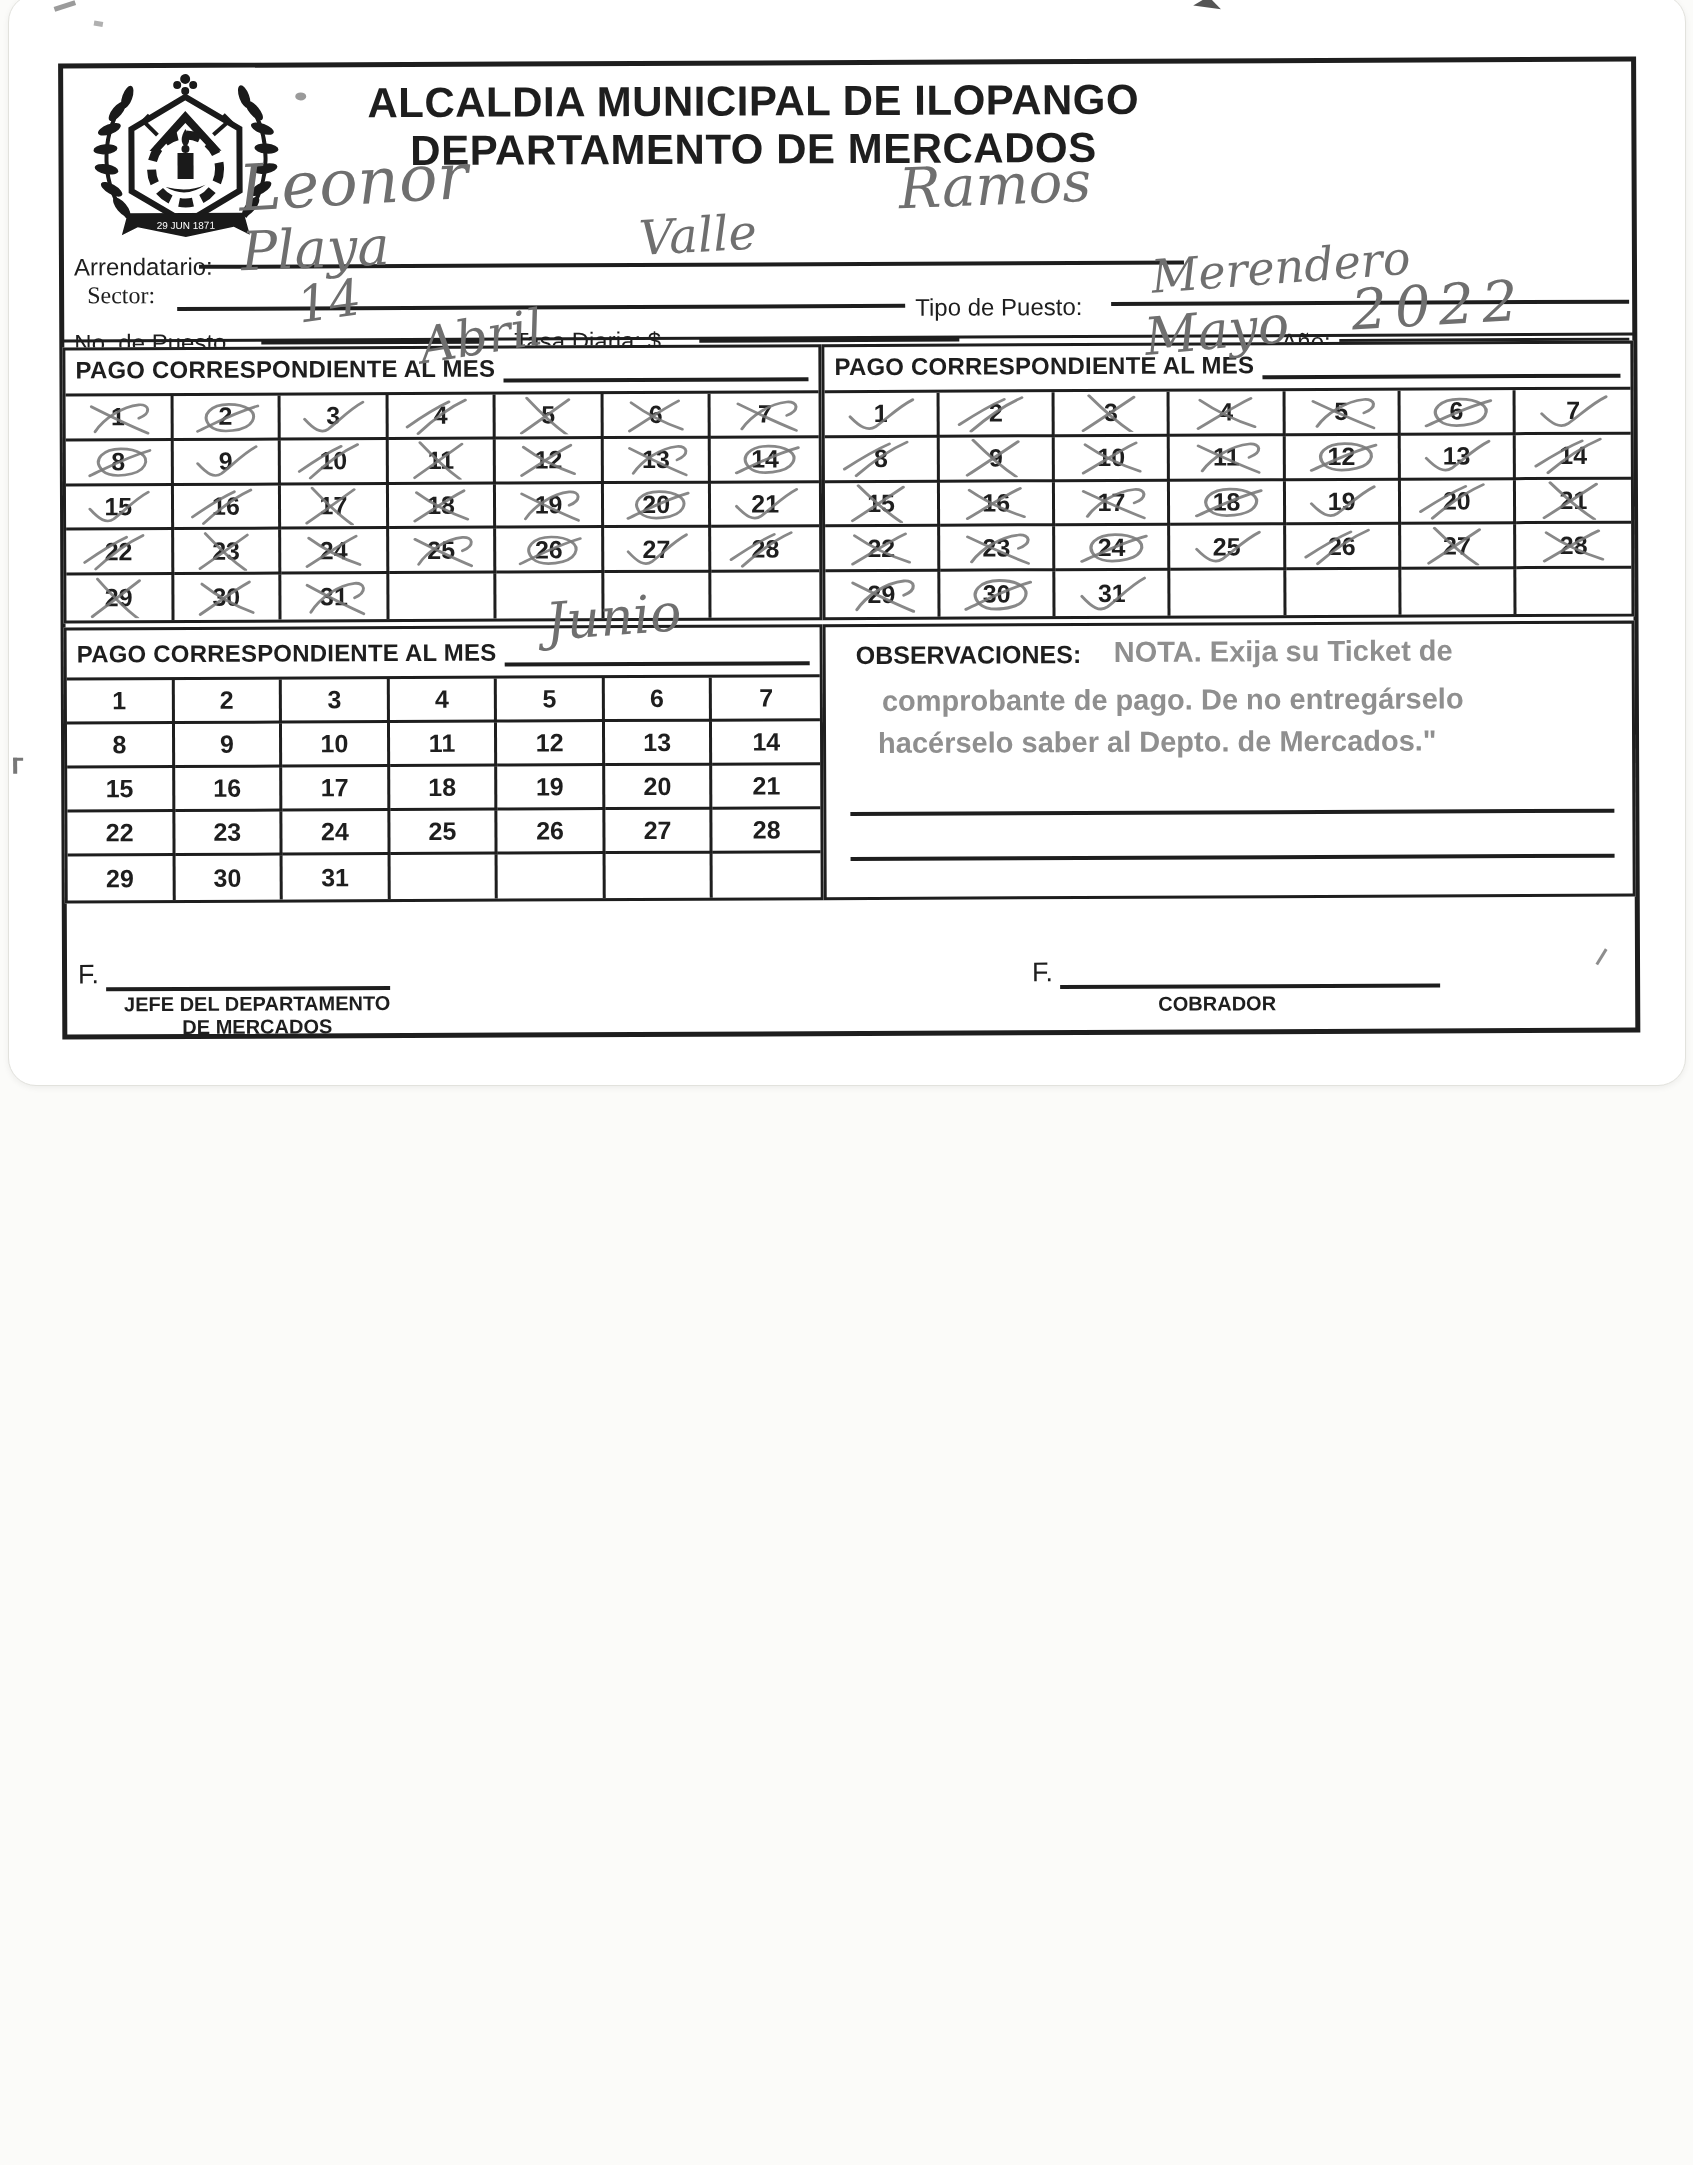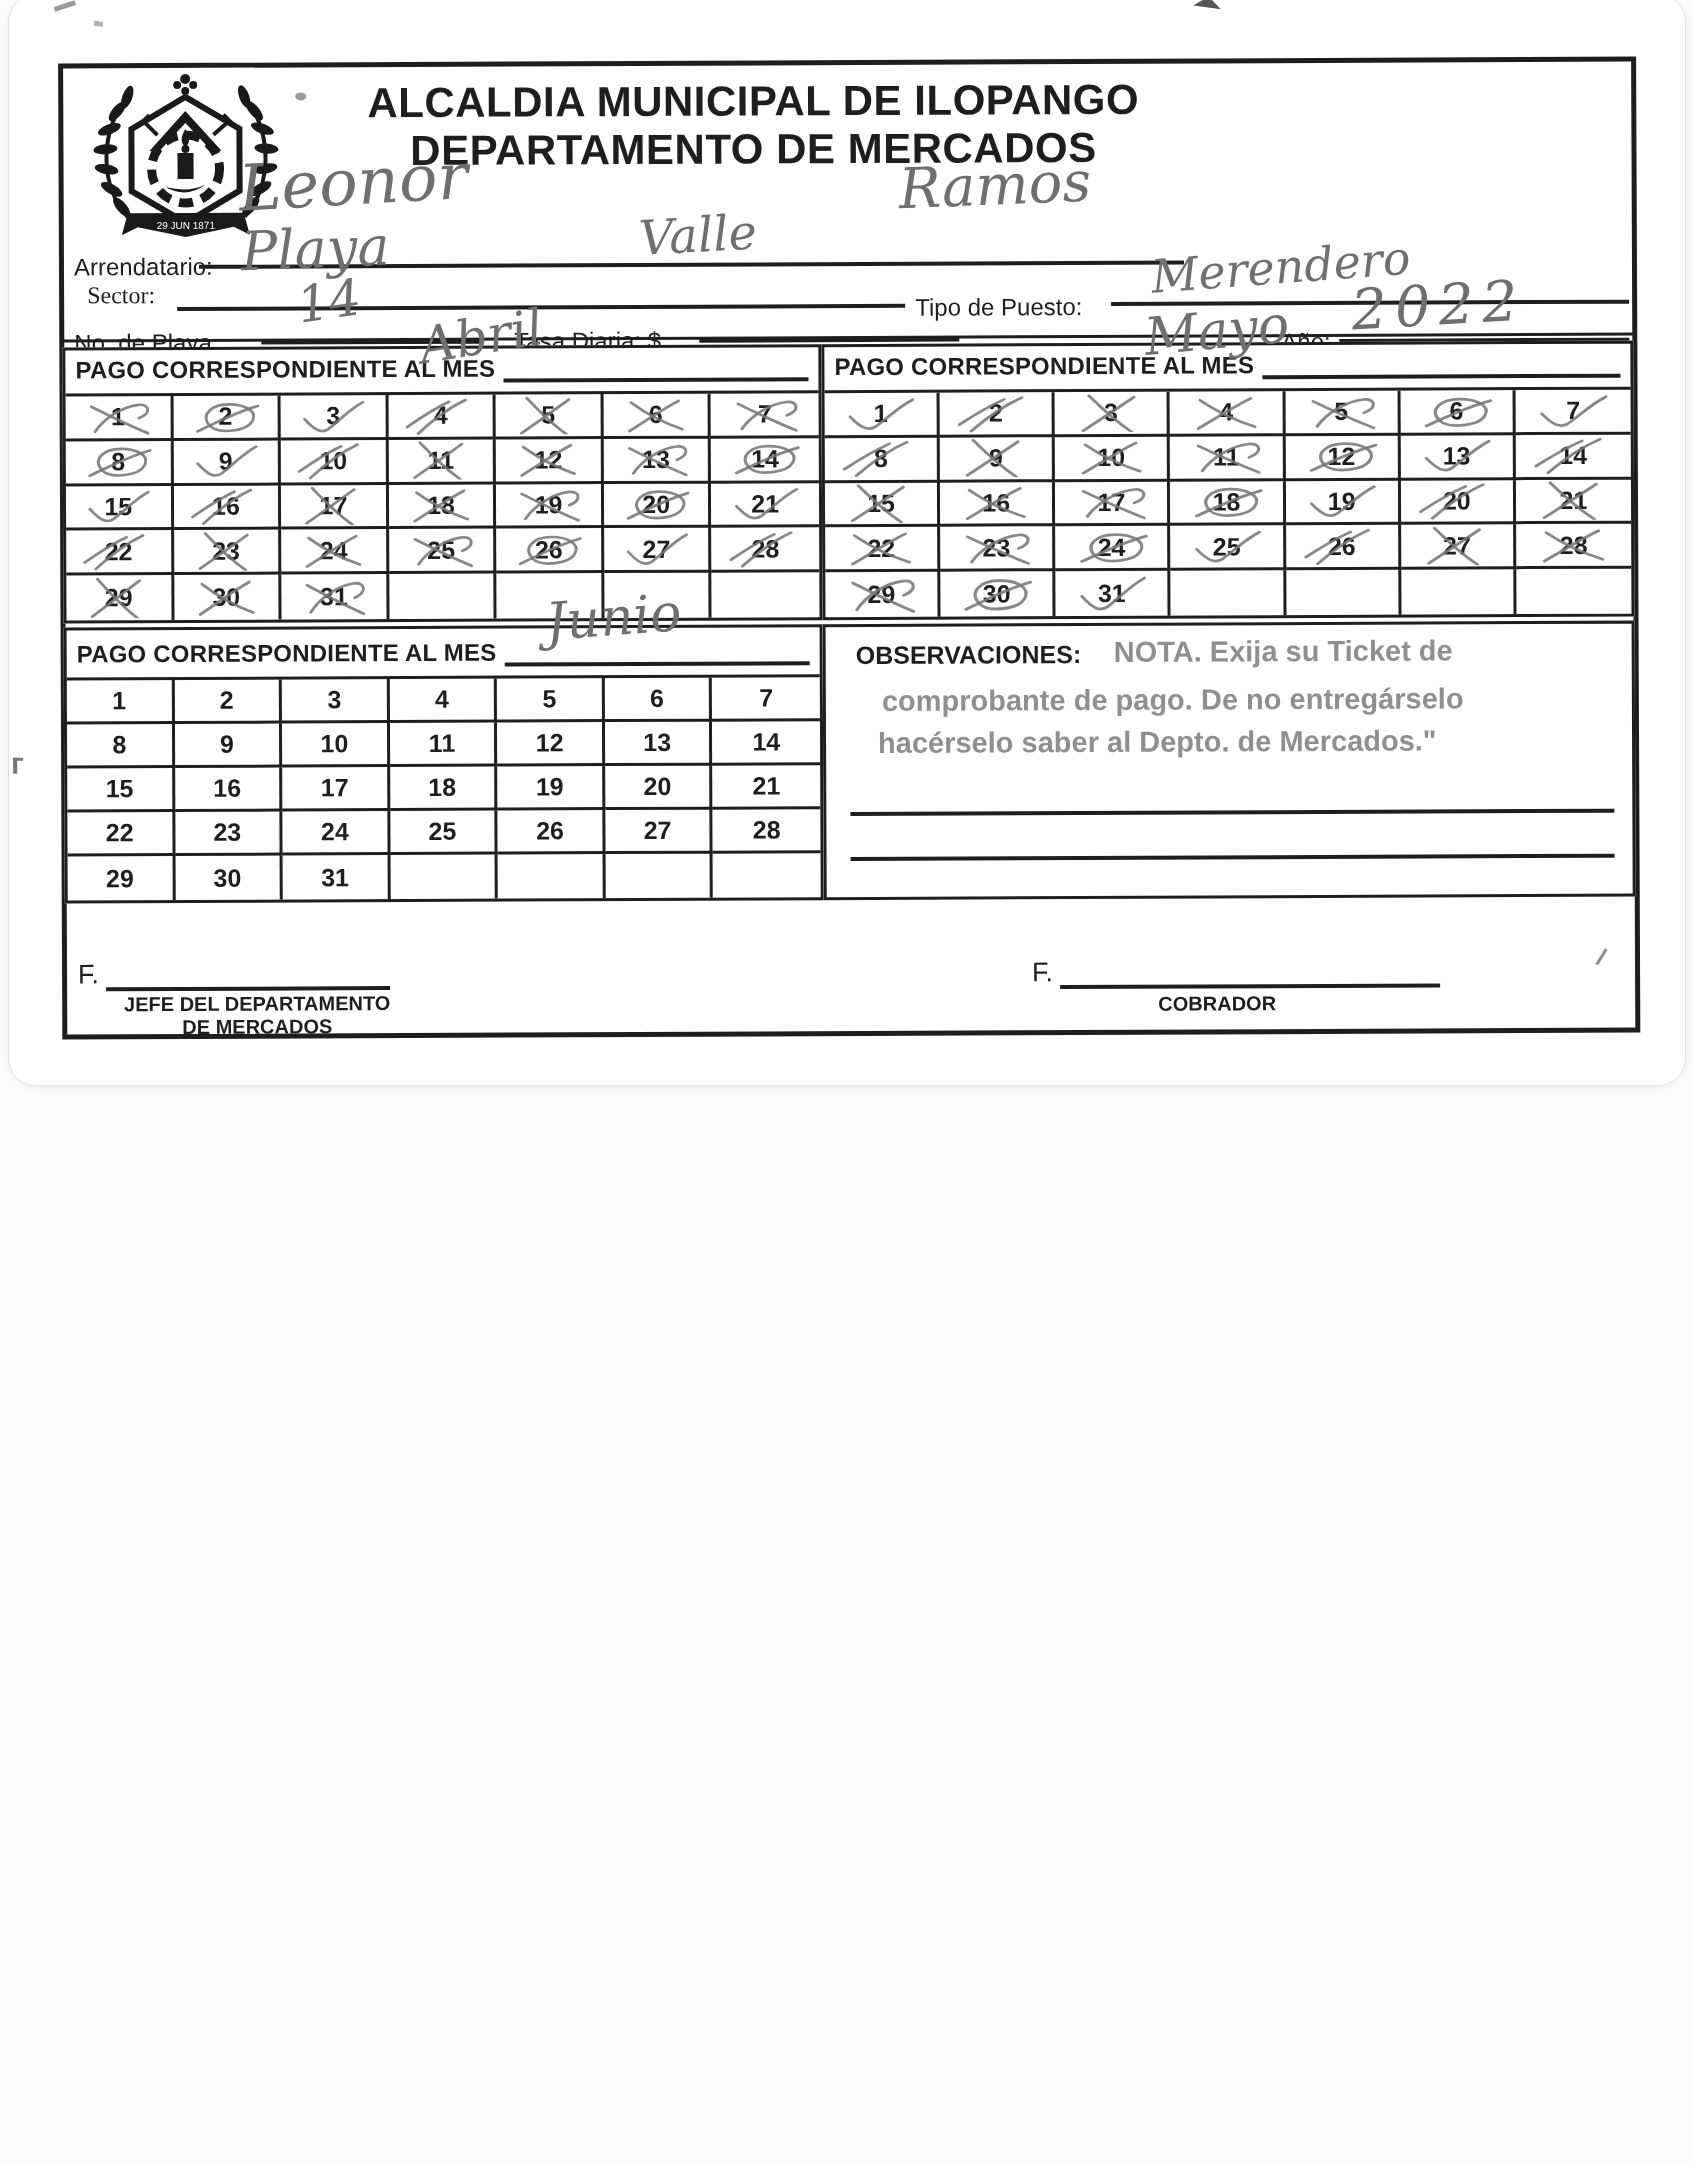--- a/index.html
+++ b/index.html
@@ -154,21 +154,21 @@
   <div class="hand" style="left:900px;top:160px;font-size:56px;transform:rotate(-2deg);">Ramos</div>
 
   <div class="flabel" style="left:88px;top:261px;font-family:Liberation Serif, serif;">Sector:</div>
   <div class="fline" style="left:178px;top:306px;width:728px;"></div>
   <div class="hand" style="left:242px;top:222px;font-size:54px;transform:rotate(-2deg);">Playa</div>
   <div class="hand" style="left:640px;top:212px;font-size:48px;transform:rotate(-3deg);">Valle</div>
   <div class="flabel" style="left:916px;top:276px;text-align:center;">Tipo de Puesto:</div>
   <div class="fline" style="left:1112px;top:305px;width:518px;"></div>
   <div class="hand" style="left:1152px;top:248px;font-size:46px;transform:rotate(-4deg);">Merendero</div>
 
-  <div class="flabel" style="left:75px;top:308px;">No. de Playa</div>
+  <div class="flabel" style="left:75px;top:308px;">No. de Puesto</div>
   <div class="fline" style="left:262px;top:340px;width:220px;"></div>
   <div class="hand" style="left:298px;top:276px;font-size:50px;transform:rotate(-8deg);">14</div>
   <div class="flabel" style="left:515px;top:308px;">Tasa Diaria: $.</div>
   <div class="fline" style="left:700px;top:340px;width:260px;"></div>
   <div class="hand" style="left:720px;top:300px;font-size:40px;"></div>
   <div class="flabel" style="left:1282px;top:312px;">Año:</div>
   <div class="fline" style="left:1340px;top:343px;width:290px;"></div>
   <div class="hand" style="left:1352px;top:282px;font-size:56px;letter-spacing:8px;transform:rotate(-3deg);">2022</div>
 
   <div class="fline" style="left:62px;top:338px;width:1574px;height:3px;"></div>

